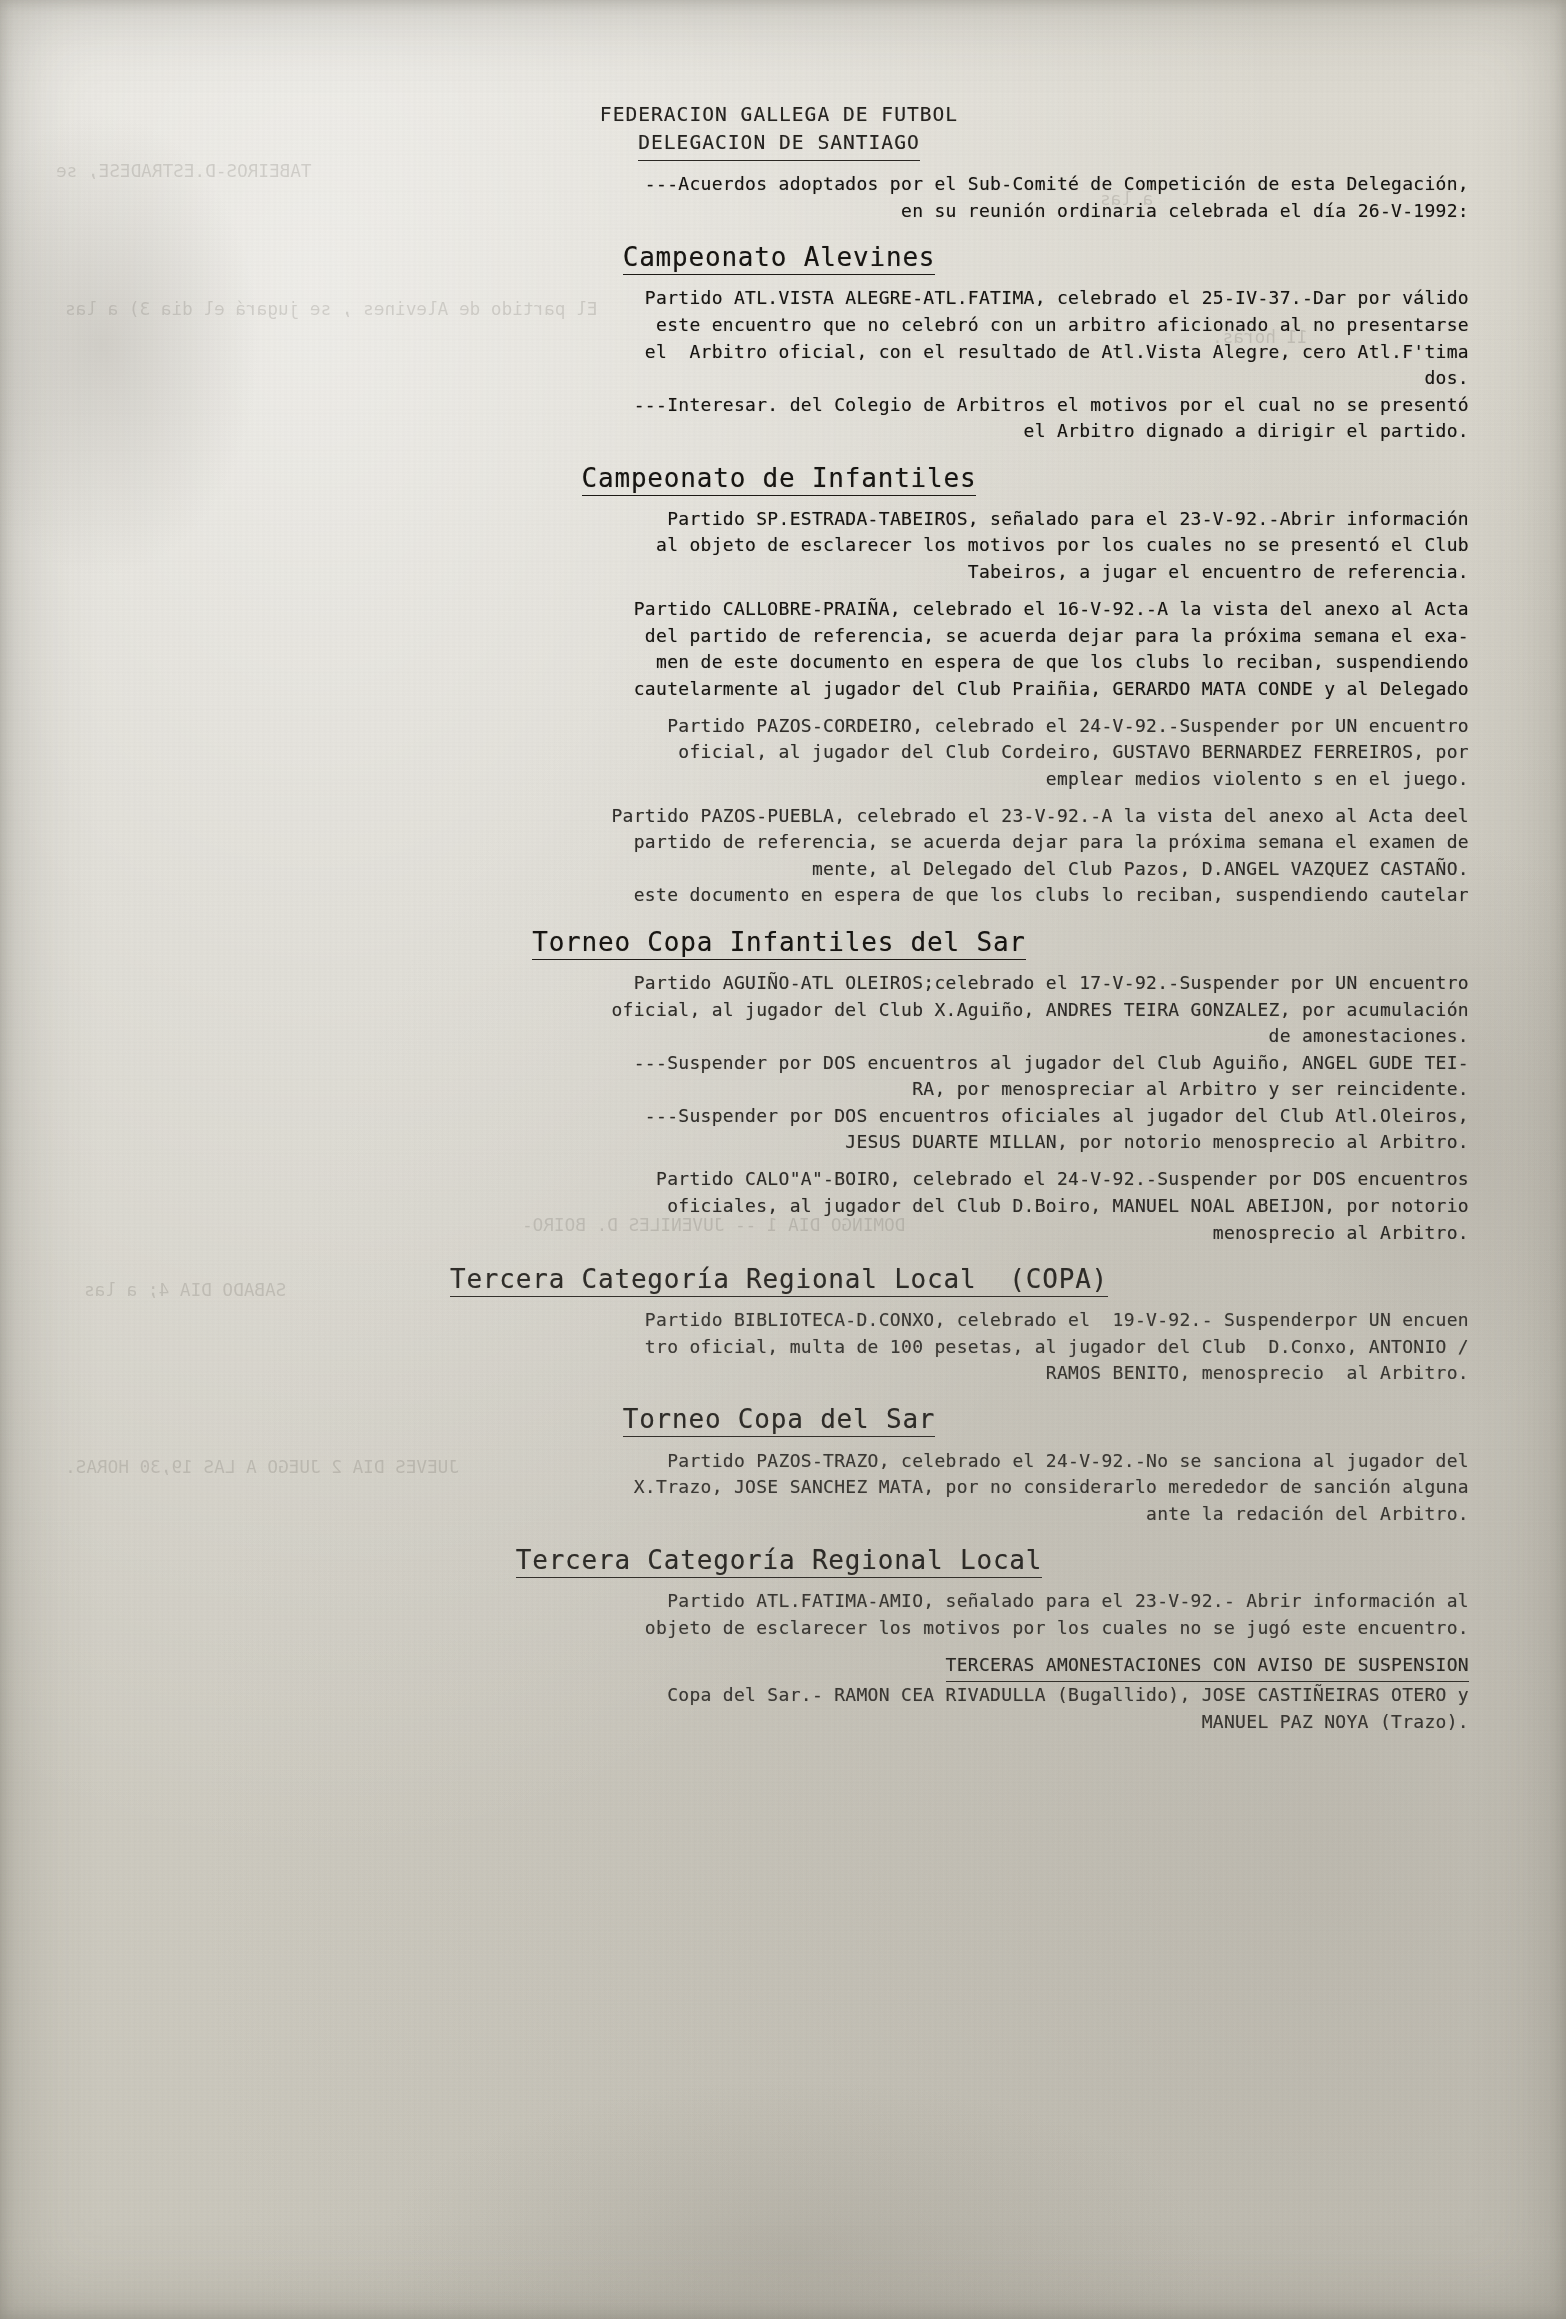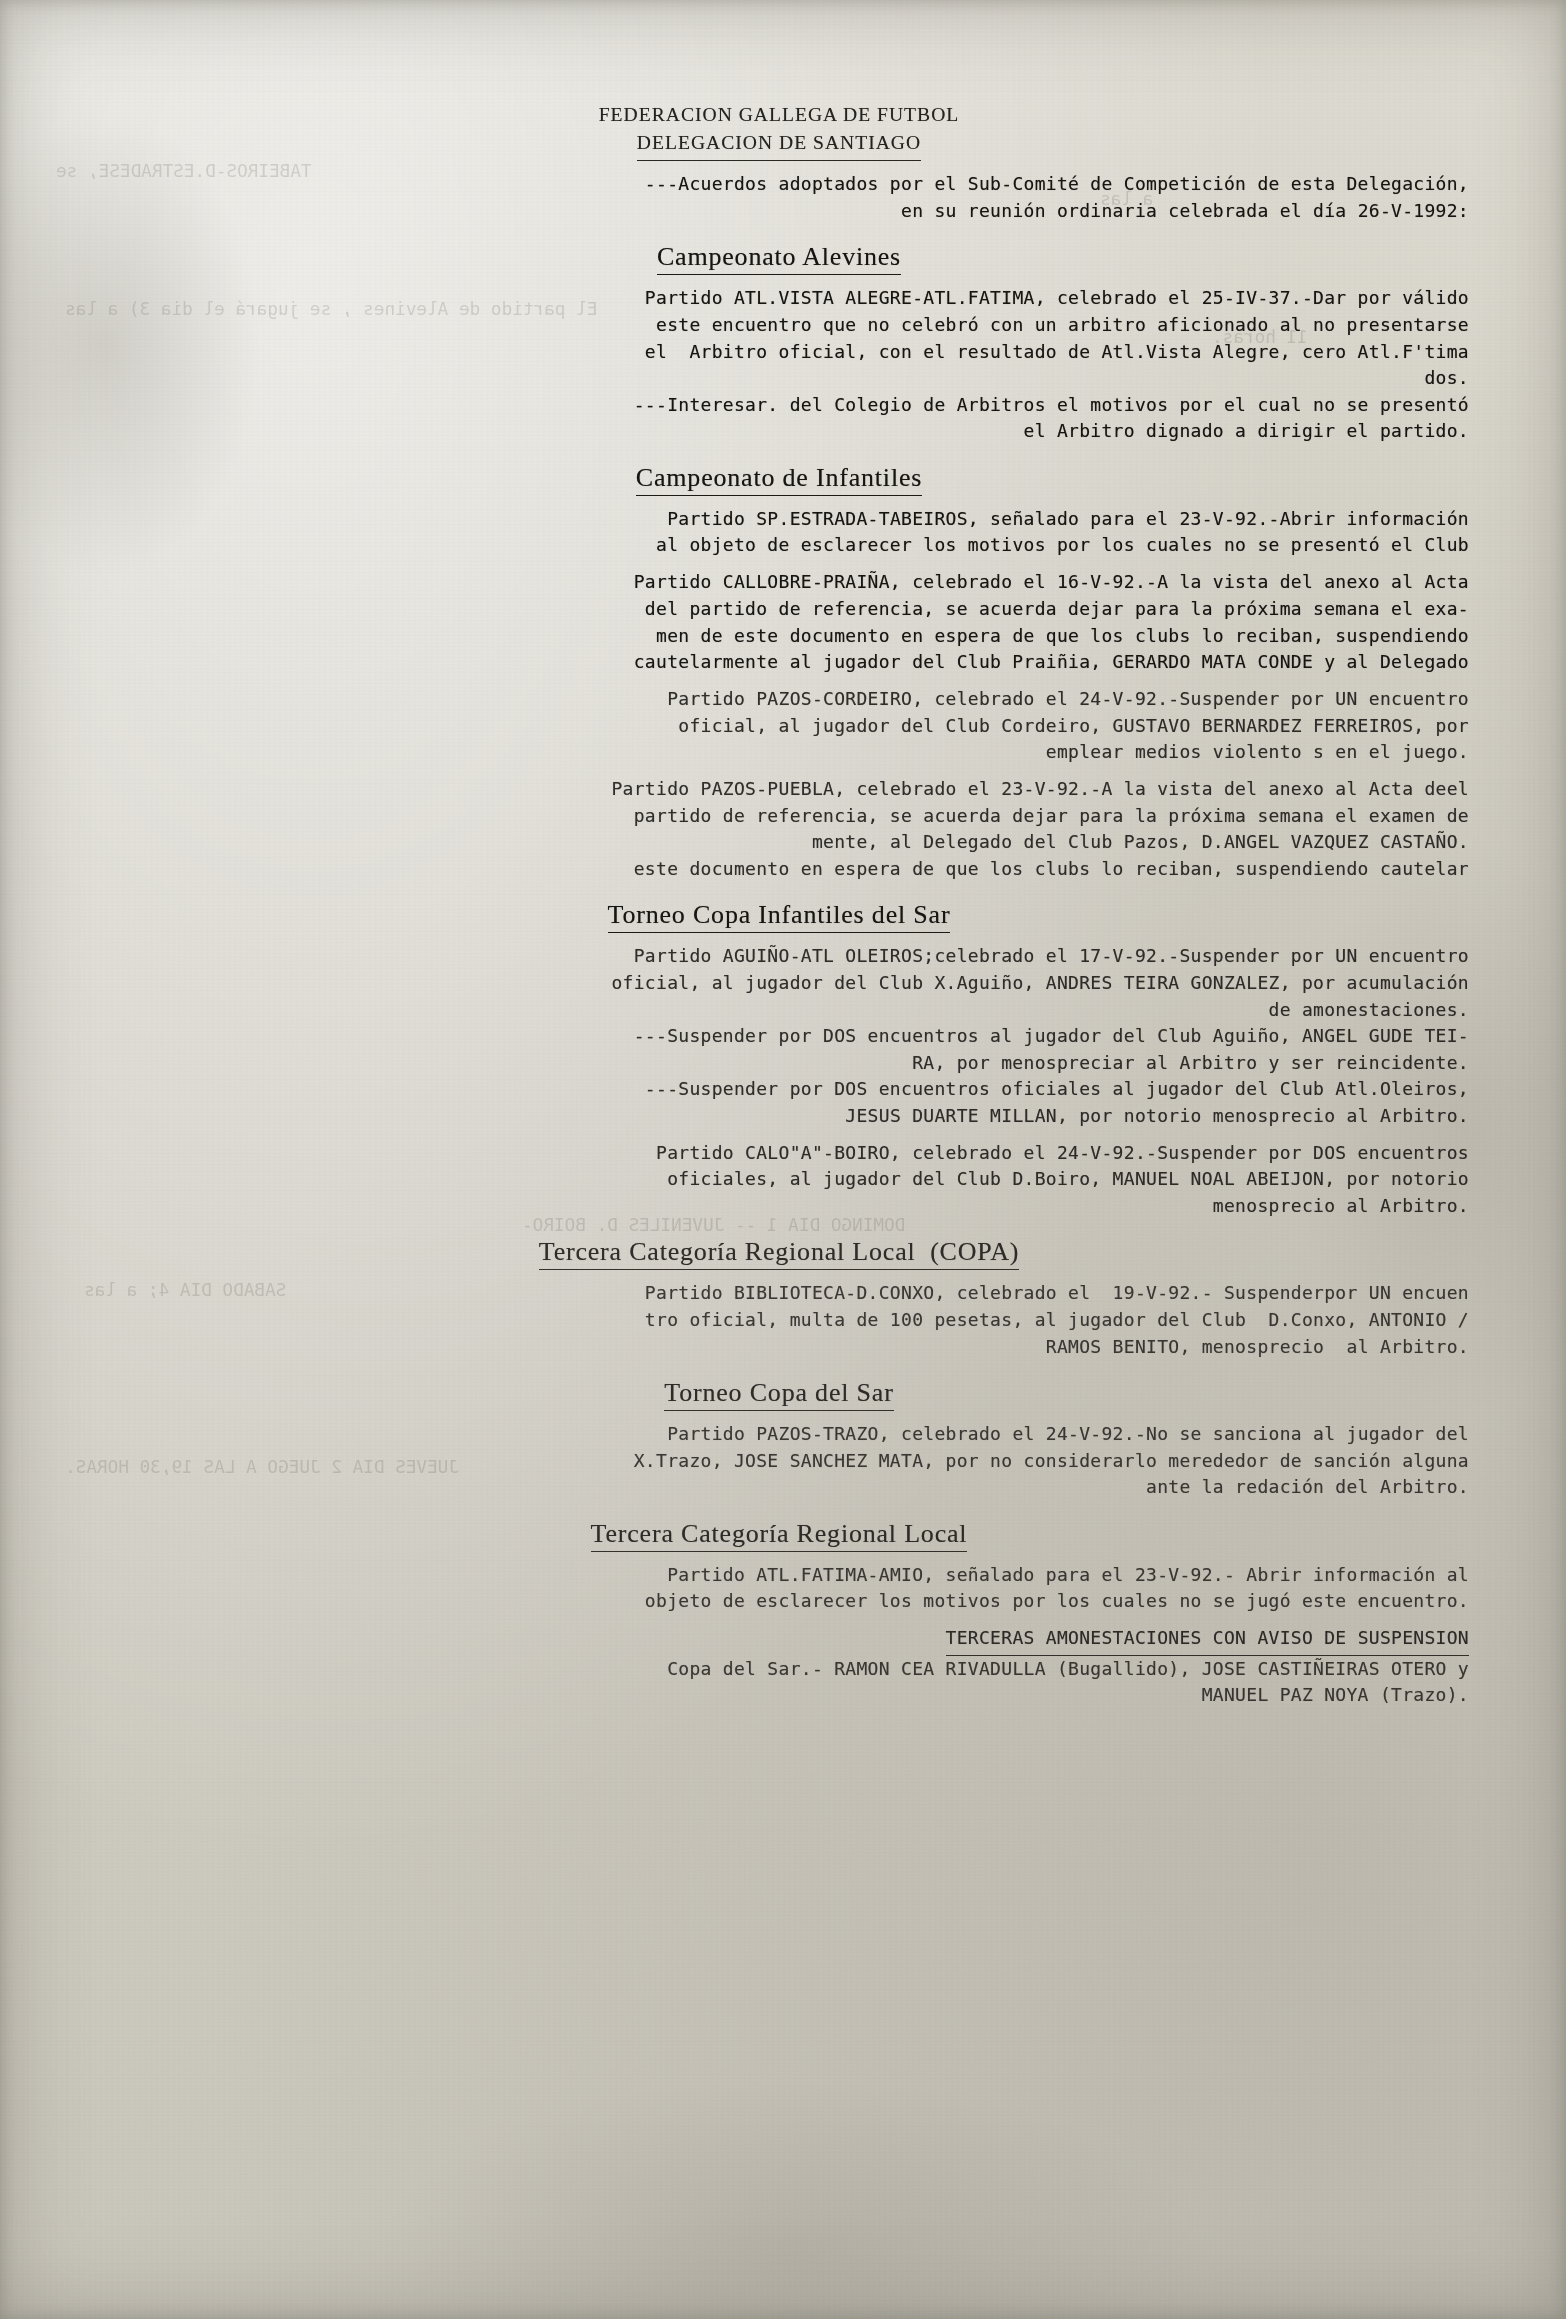--- a/index.html
+++ b/index.html
@@ -43,21 +43,20 @@
   .line {
     font-size: 18px;
     line-height: 26.6px;
     letter-spacing: 0.3px;
     white-space: pre-wrap;
     text-shadow: 0 0 0.7px rgba(20,18,14,0.45);
     text-align: right;
   }
   .center {
     text-align: center;
-    font-family: Liberation Serif, serif;
   }
   .u {
     display: inline-block;
     border-bottom: 1.4px solid #1d1a16;
     padding-bottom: 3px;
   }
   .head {
     font-size: 19.6px;
     line-height: 28px;
     letter-spacing: 1px;
@@ -136,20 +135,21 @@
       <div class="line">el Arbitro dignado a dirigir el partido.</div>
     </div>
 
     <div class="gap-m"></div>
 
     <div class="line sec center"><span class="u">Campeonato de Infantiles</span></div>
     <div class="gap-s"></div>
     <div class="para">
       <div class="line">Partido SP.ESTRADA-TABEIROS, señalado para el 23-V-92.-Abrir información</div>
       <div class="line">al objeto de esclarecer los motivos por los cuales no se presentó el Club</div>
+      <div class="line">Tabeiros, a jugar el encuentro de referencia.</div>
     </div>
     <div class="gap-s"></div>
     <div class="para">
       <div class="line">Partido CALLOBRE-PRAIÑA, celebrado el 16-V-92.-A la vista del anexo al Acta</div>
       <div class="line">del partido de referencia, se acuerda dejar para la próxima semana el exa-</div>
       <div class="line">men de este documento en espera de que los clubs lo reciban, suspendiendo</div>
       <div class="line">cautelarmente al jugador del Club Praiñia, GERARDO MATA CONDE y al Delegado</div>
     </div>
     <div class="gap-s"></div>
     <div class="para fade-b">

